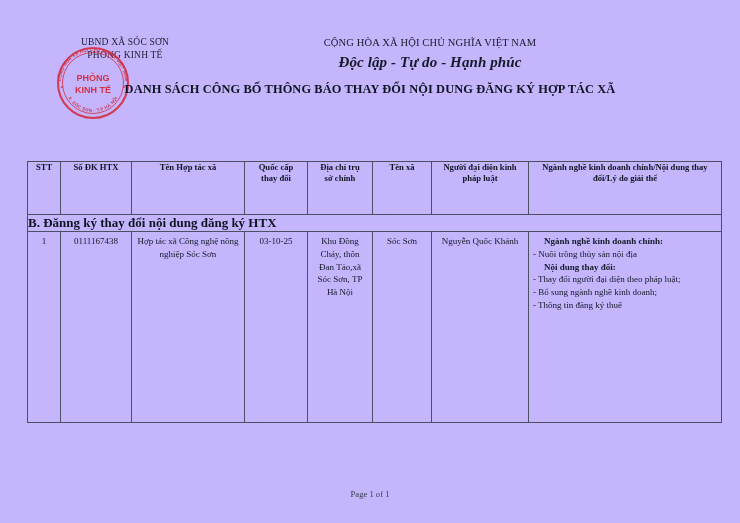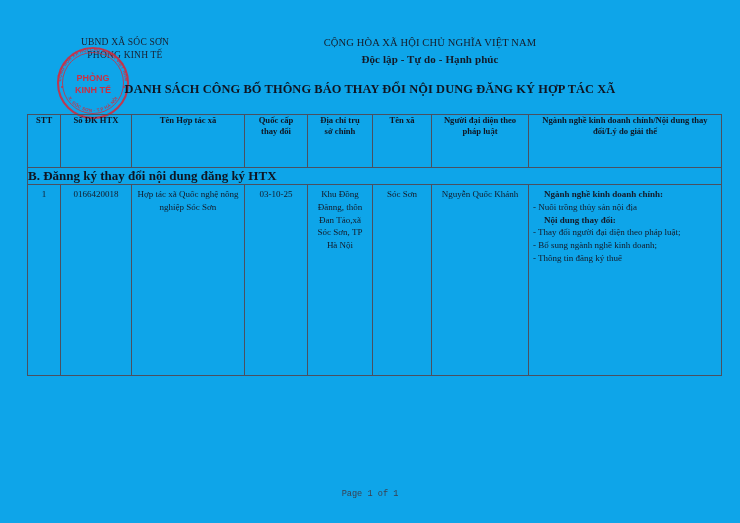--- a/index.html
+++ b/index.html
@@ -13,21 +13,21 @@
     font-family: "Liberation Serif", "DejaVu Serif", serif;
     color: #111624;
     overflow: hidden;
     position: relative;
   }
 
   
   .page {
     position: absolute;
     inset: 0;
-    background: #0ea5e9;
+    background: #c4b5fd;
   }
 
   
   .header-band {
     position: absolute;
     left: 0;
     top: 0;
     width: 740px;
     height: 112px;
   }
@@ -52,24 +52,25 @@
     width: 260px;
     text-align: center;
     line-height: 1.5;
   }
   .nat-title {
     font-size: 10.5px;
     letter-spacing: .15px;
     color: #161c2a;
   }
   .nat-motto {
-    font-size: 11px;
+    font-size: 15px;
     font-weight: bold;
     letter-spacing: .1px;
     color: #141a28;
+    font-style: italic;
   }
 
   
   .seal {
     position: absolute;
     left: 50px;
     top: 40px;
     width: 86px;
     height: 86px;
     pointer-events: none;
@@ -94,20 +95,21 @@
   .tbl-wrap {
     position: absolute;
     left: 27px;
     top: 114px;
     width: 686px;
   }
   table.doc {
     width: 686px;
     border-collapse: collapse;
     table-layout: fixed;
+    margin-top: 47px;
   }
   table.doc th,
   table.doc td {
     border: 1px solid #4a5060;
     vertical-align: top;
     padding: 0;
   }
   thead th {
     height: 52px;
     text-align: center;
@@ -152,21 +154,21 @@
   .lbl-bold { font-weight: bold; display: block; padding-left: 11px; }
   .li-line  { display: block; }
 
   
   .footer {
     position: absolute;
     left: 0;
     top: 489px;
     width: 740px;
     text-align: center;
-    font-family: Liberation Mono, monospace;
+    font-family: Liberation Serif, serif;
     font-size: 8.6px;
     color: #3a4050;
   }
 </style>
 </head>
 <body>
 
 <div class="page">
 
   <div class="header-band">
@@ -216,39 +218,39 @@
           <th class="h-ngay">
             <span>Quốc cấp</span><br>
             <span>thay đổi</span>
           </th>
           <th class="h-diachi">
             <span>Địa chỉ trụ</span><br>
             <span>sở chính</span>
           </th>
           <th class="h-tenxa">Tên xã</th>
           <th class="h-nguoi">
-            <span>Người đại diện theo</span><br>
+            <span>Người đại diện kinh</span><br>
             <span>pháp luật</span>
           </th>
           <th class="h-nganh">
             <span>Ngành nghề kinh doanh chính/Nội dung thay</span><br>
             <span>đổi/Lý do giải thể</span>
           </th>
         </tr>
       </thead>
       <tbody>
         <tr>
           <td class="section-cell" colspan="8">B.  Đănng ký thay đổi nội dung đăng ký HTX</td>
         </tr>
         <tr class="data-row">
           <td class="c-stt">1</td>
-          <td class="c-center">0166420018</td>
-          <td class="c-center">Hợp tác xã Quốc nghệ nông nghiệp Sóc Sơn</td>
+          <td class="c-center">0111167438</td>
+          <td class="c-center">Hợp tác xã Công nghệ nông nghiệp Sóc Sơn</td>
           <td class="c-center">03-10-25</td>
-          <td class="c-center">Khu Đồng Đănng, thôn Đan Tảo,xã Sóc Sơn, TP Hà Nội</td>
+          <td class="c-center">Khu Đồng Cháy, thôn Đan Tảo,xã Sóc Sơn, TP Hà Nội</td>
           <td class="c-center">Sóc Sơn</td>
           <td class="c-center">Nguyễn Quốc Khánh</td>
           <td class="c-nganh">
             <span class="lbl-bold">Ngành nghề kinh doanh chính:</span>
             <span class="li-line">- Nuôi trồng thủy sản nội địa</span>
             <span class="lbl-bold">Nội dung thay đổi:</span>
             <span class="li-line">- Thay đổi người đại diện theo pháp luật;</span>
             <span class="li-line">- Bổ sung ngành nghề kinh doanh;</span>
             <span class="li-line">- Thông tin đăng ký thuế</span>
           </td>

